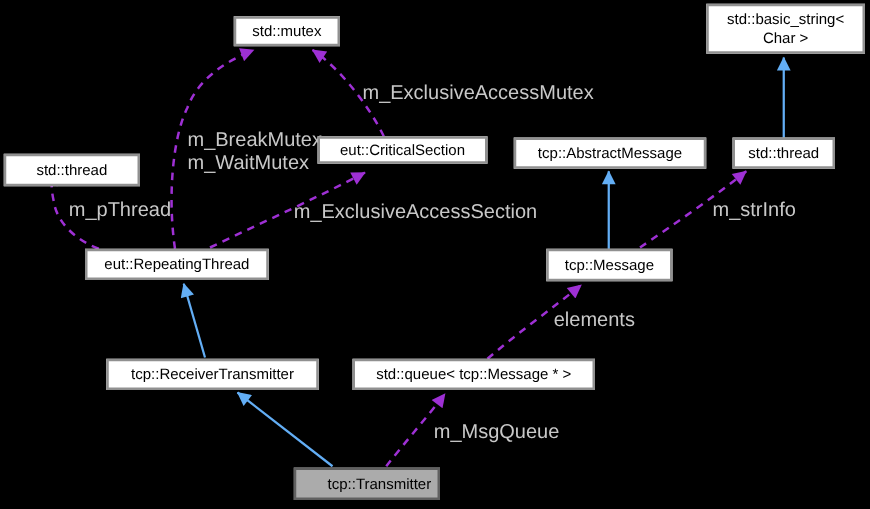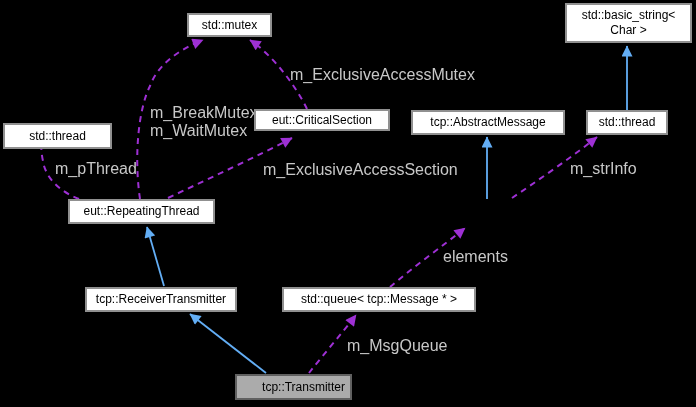--- a/index.html
+++ b/index.html
@@ -65,25 +65,26 @@
   </svg>
 
   <div class="node" style="left:565px;top:3px;width:127px;height:40px">std::basic_string&lt;
 Char &gt;</div>
   <div class="node" style="left:187px;top:13px;width:85px;height:24px">std::mutex</div>
   <div class="node" style="left:3px;top:123px;width:109px;height:26px">std::thread</div>
   <div class="node" style="left:254px;top:109px;width:136px;height:22px">eut::CriticalSection</div>
   <div class="node" style="left:411px;top:110px;width:154px;height:25px">tcp::AbstractMessage</div>
   <div class="node" style="left:586px;top:110px;width:82px;height:25px">std::thread</div>
   <div class="node" style="left:68px;top:199px;width:147px;height:25px">eut::RepeatingThread</div>
-  <div class="node" style="left:85px;top:287px;width:152px;height:25px">tcp::ReceiverTransmitter</div>
+  <div class="node" style="left:437px;top:199px;width:101px;height:26px">tcp::Message</div>
+  <div class="node" style="left:85px;top:287px;width:170px;height:25px">tcp::ReceiverTransmitter</div>
   <div class="node" style="left:282px;top:287px;width:194px;height:25px">std::queue&lt; tcp::Message * &gt;</div>
   <div class="node focus" style="left:235px;top:374px;width:117px;height:26px">tcp::Transmitter</div>
 
   <div class="elabel" style="left:55px;top:160px">m_pThread</div>
   <div class="elabel" style="left:150px;top:104px;width:96px;text-align:left">m_BreakMutex
 m_WaitMutex</div>
   <div class="elabel" style="left:290px;top:66px">m_ExclusiveAccessMutex</div>
-  <div class="elabel" style="left:263px;top:161px">m_ExclusiveAccessSection</div>
+  <div class="elabel" style="left:235px;top:161px">m_ExclusiveAccessSection</div>
   <div class="elabel" style="left:570px;top:160px">m_strInfo</div>
   <div class="elabel" style="left:443px;top:248px">elements</div>
   <div class="elabel" style="left:347px;top:337px">m_MsgQueue</div>
 </div>
 
 </body></html>

